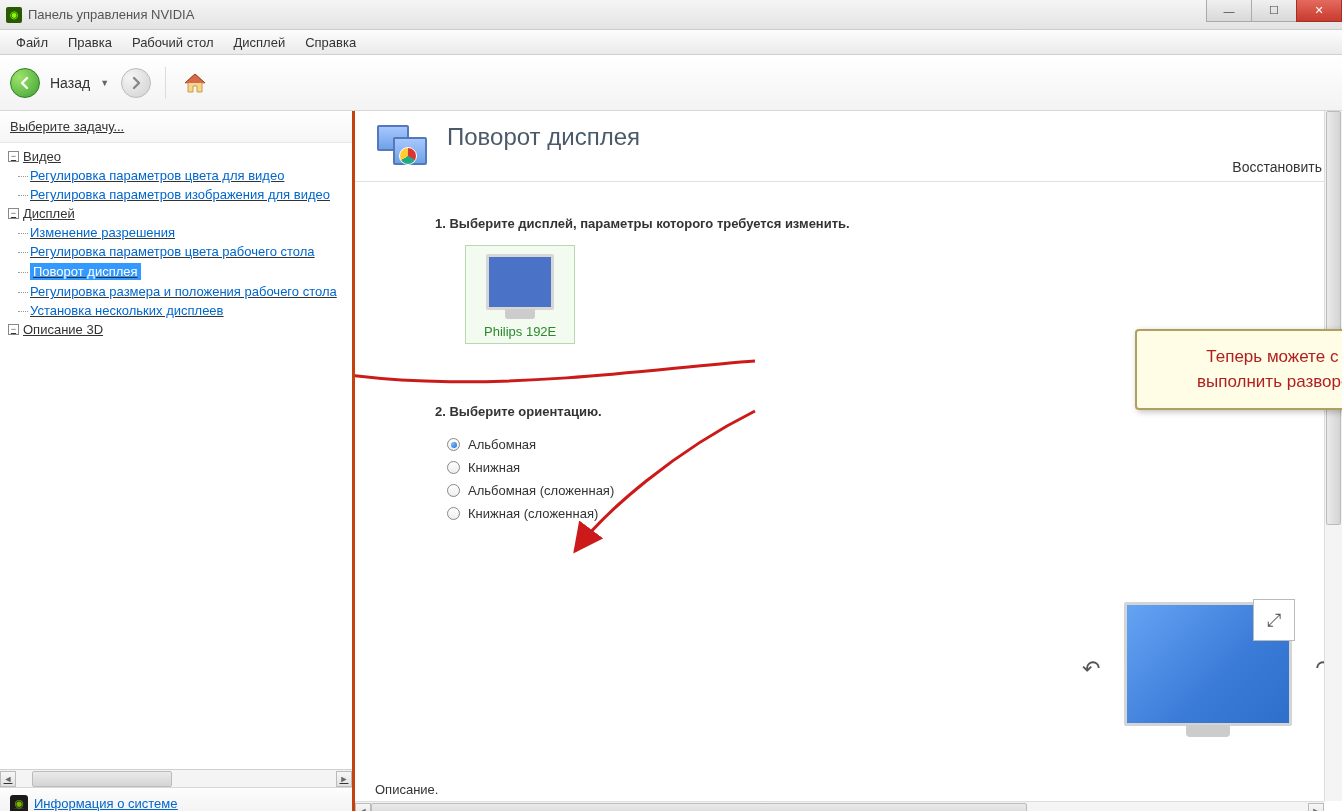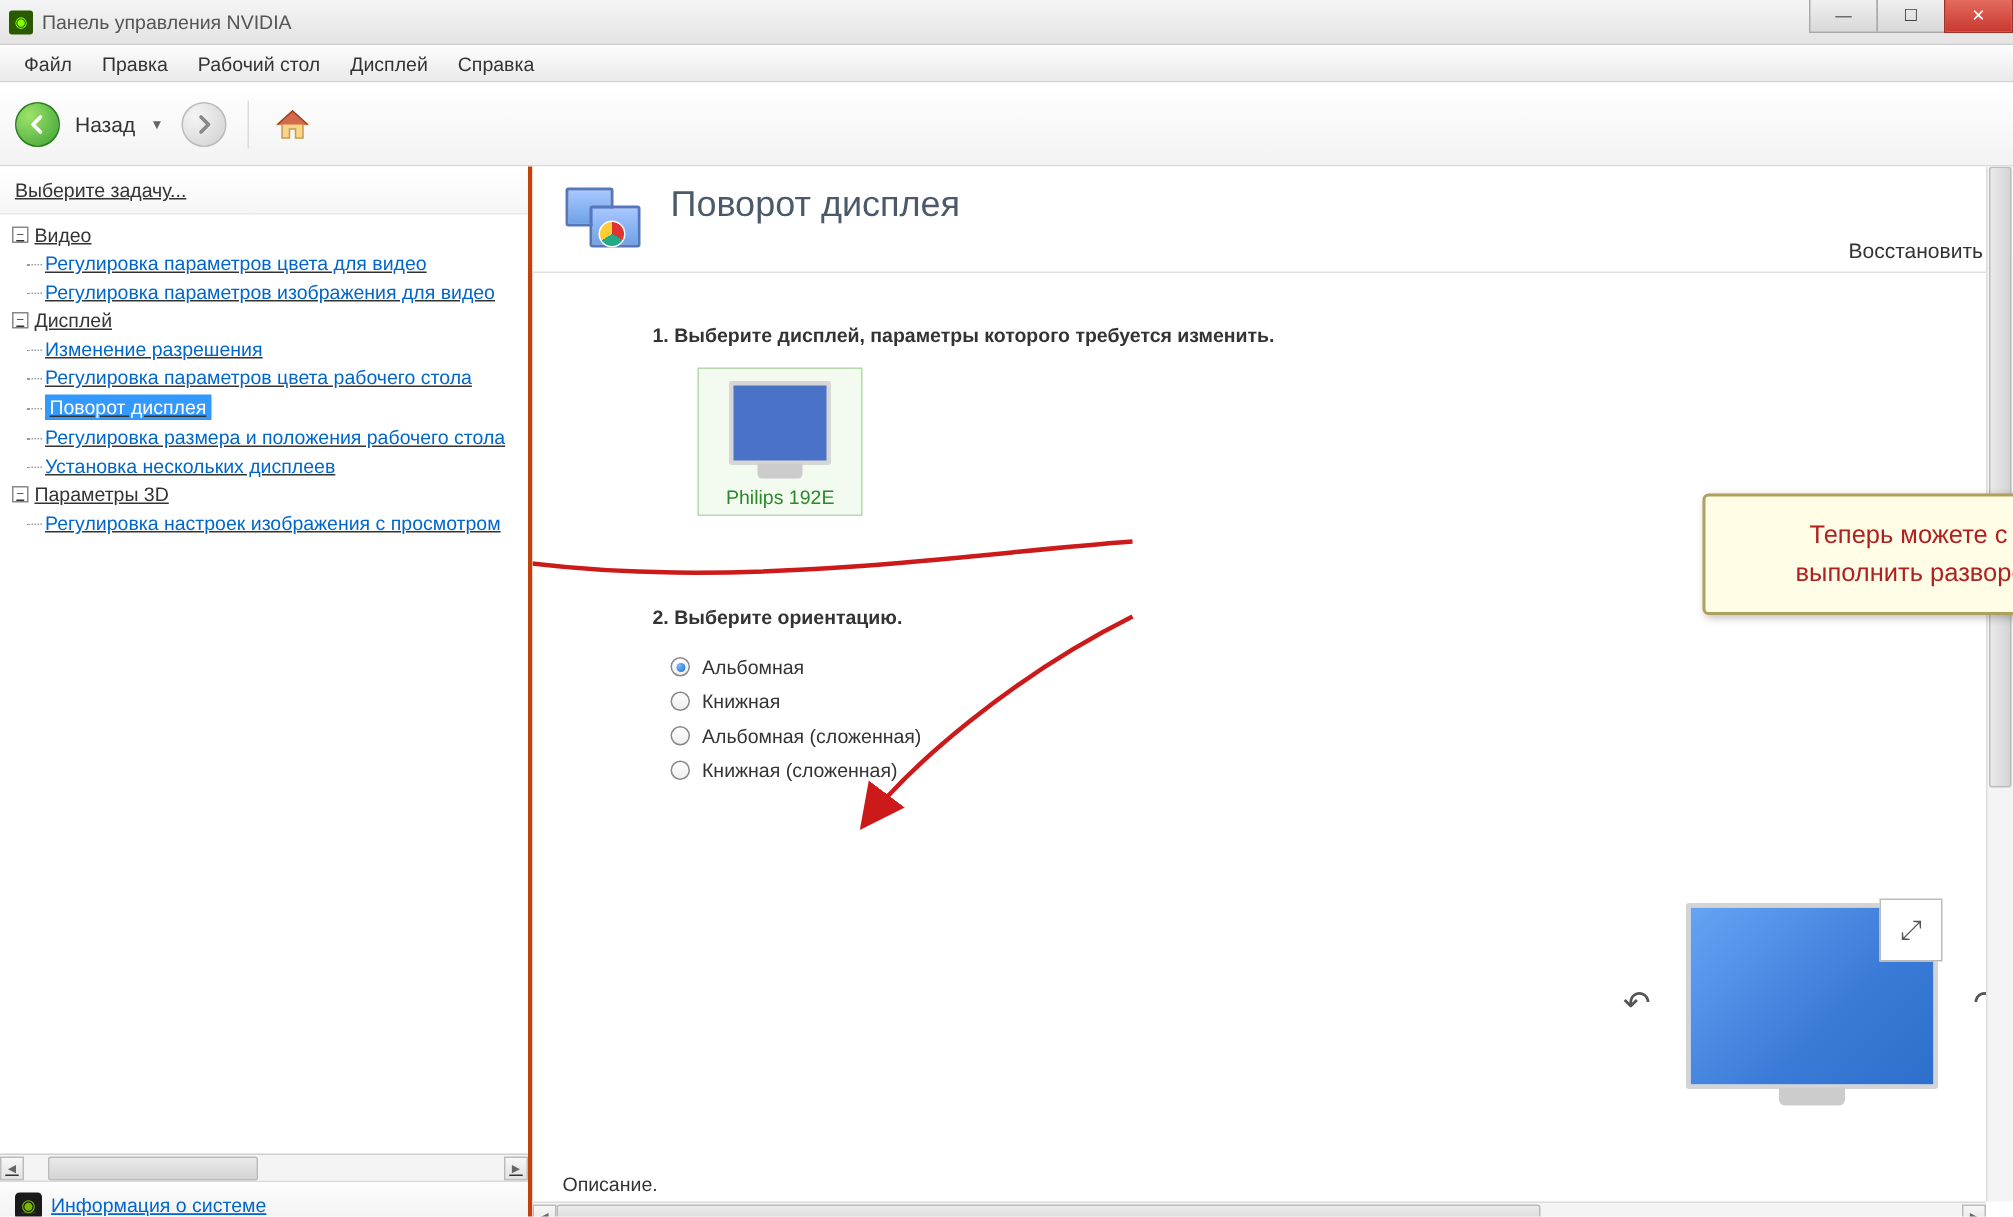--- a/index.html
+++ b/index.html
@@ -151,26 +151,23 @@
           </div>
         <div class="tree-leaf">
             <a>Регулировка размера и положения рабочего стола</a>
           </div>
         <div class="tree-leaf">
             <a>Установка нескольких дисплеев</a>
           </div>
       </div>
       <div class="tree-node">
         <span class="tree-toggle">−</span>
-        <span class="tree-label">Параметры 3D</span>
+        <span class="tree-label">Описание 3D</span>
       </div>
       <div class="tree-children">
-        <div class="tree-leaf">
-            <a>Регулировка настроек изображения с просмотром</a>
-          </div>
       </div>
     </div>
     <div class="side-scroll">
       <div class="arr">◄</div>
       <div class="track">
           <div class="thumb"></div>
         </div>
       <div class="arr">►</div>
     </div>
     <div class="side-footer">

